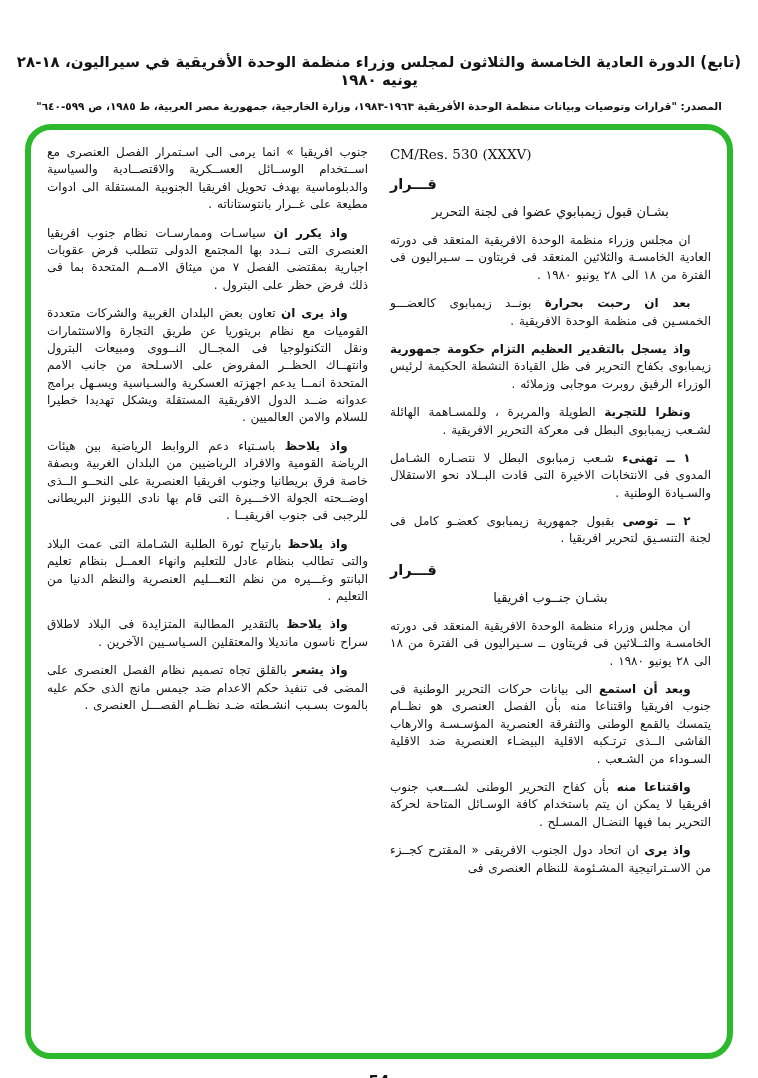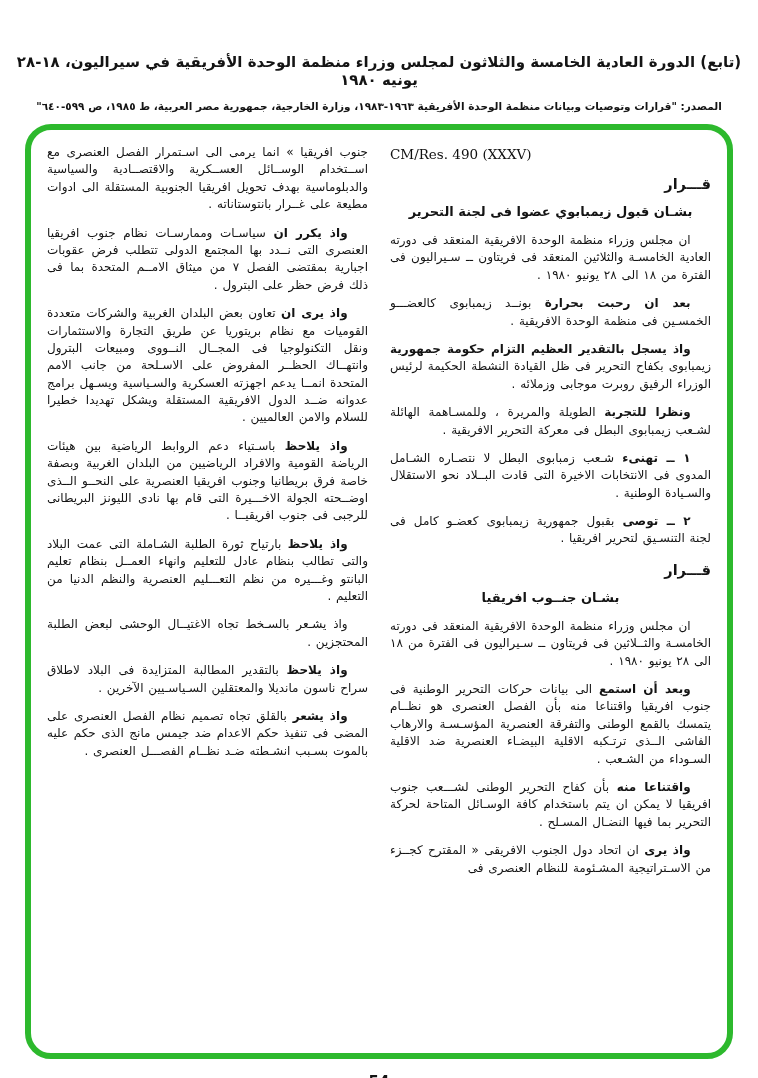--- a/index.html
+++ b/index.html
@@ -22,42 +22,42 @@
     font-size:12px; line-height:1.45; text-align:justify; text-align-last:auto;
     margin:0 0 11px 0; text-indent:1.7em; word-spacing:1px;
   }
   p.para.no-indent{ text-indent:0; }
   p.para b.lead{ font-weight:bold; }
   .res-ref{
     direction:ltr; text-align:left; font-family:"DejaVu Serif", serif;
     font-size:13.5px; margin:2px 0 14px 0; color:#101010;
   }
   .res-ref.second{ margin-top:16px; }
-  .res-heading{ text-align:right; font-size:14.5px; font-weight:bold; margin:14px 0 12px 0; }
-  .res-subtitle{ text-align:center; font-size:13px; font-weight:bold; margin:0 0 13px 0; }
+  .res-heading{ text-align:left; font-size:14.5px; font-weight:bold; margin:14px 0 12px 0; }
+  .res-subtitle{ text-align:center; font-size:13px; font-weight:normal; margin:0 0 13px 0; }
   .page-number{
     position:absolute; left:0; right:0; top:1044px; text-align:center;
     font-size:15px; font-weight:bold;
   }
 </style>
 </head>
 <body>
 
 <div class="page">
 
   <header class="doc-header">
     <div class="header-line1">(تابع) الدورة العادية الخامسة والثلاثون لمجلس وزراء منظمة الوحدة الأفريقية في سيراليون، ١٨-٢٨ يونيه ١٩٨٠</div>
     <div class="header-line2">المصدر: "قرارات وتوصيات وبيانات منظمة الوحدة الأفريقية ١٩٦٣-١٩٨٣، وزارة الخارجية، جمهورية مصر العربية، ط ١٩٨٥، ص ٥٩٩-٦٤٠"</div>
   </header>
 
   <div class="frame">
     <div class="columns">
 
       <section class="col">
-        <div class="res-ref">CM/Res. 490 (XXXV)</div>
+        <div class="res-ref">CM/Res. 530 (XXXV)</div>
         <h3 class="res-heading">قـــرار</h3>
         <h4 class="res-subtitle">بشـان قبول زيمبابوي عضوا فى لجنة التحرير</h4>
 
         <p class="para"><b class="lead"></b><span>ان مجلس وزراء منظمة الوحدة الافريقية المنعقد فى دورته العادية الخامسـة والثلاثين المنعقد فى فريتاون ــ سـيراليون فى الفترة من ١٨ الى ٢٨ يونيو ١٩٨٠ .</span></p>
         <p class="para"><b class="lead">بعد ان رحبت بحرارة</b><span> بونــد زيمبابوى كالعضـــو الخمسـين فى منظمة الوحدة الافريقية .</span></p>
         <p class="para"><b class="lead">واذ يسجل بالتقدير العظيم التزام حكومة جمهورية</b><span> زيمبابوى بكفاح التحرير فى ظل القيادة النشطة الحكيمة لرئيس الوزراء الرفيق روبرت موجابى وزملائه .</span></p>
         <p class="para"><b class="lead">ونظرا للتجربة</b><span> الطويلة والمريرة ، وللمسـاهمة الهائلة لشـعب زيمبابوى البطل فى معركة التحرير الافريقية .</span></p>
         <p class="para"><b class="lead">١ ــ تهنىء</b><span> شـعب زمبابوى البطل لا نتصـاره الشـامل المدوى فى الانتخابات الاخيرة التى قادت البــلاد نحو الاستقلال والسـيادة الوطنية .</span></p>
         <p class="para"><b class="lead">٢ ــ توصى</b><span> بقبول جمهورية زيمبابوى كعضـو كامل فى لجنة التنسـيق لتحرير افريقيا .</span></p>
 
@@ -69,21 +69,20 @@
         <p class="para"><b class="lead">واقتناعا منه</b><span> بأن كفاح التحرير الوطنى لشـــعب جنوب افريقيا لا يمكن ان يتم باستخدام كافة الوسـائل المتاحة لحركة التحرير بما فيها النضـال المسـلح .</span></p>
         <p class="para"><b class="lead">واذ يرى</b><span> ان اتحاد دول الجنوب الافريقى « المقترح كجــزء من الاسـتراتيجية المشـئومة للنظام العنصرى فى</span></p>
       </section>
 
       <section class="col">
         <p class="para no-indent"><b class="lead"></b><span>جنوب افريقيا » انما يرمى الى اسـتمرار الفصل العنصرى مع اســتخدام الوســائل العســكرية والاقتصــادية والسياسية والدبلوماسية بهدف تحويل افريقيا الجنوبية المستقلة الى ادوات مطيعة على غــرار بانتوستاناته .</span></p>
         <p class="para"><b class="lead">واذ يكرر ان</b><span> سياسـات وممارسـات نظام جنوب افريقيا العنصرى التى نــدد بها المجتمع الدولى تتطلب فرض عقوبات اجبارية بمقتضى الفصل ٧ من ميثاق الامــم المتحدة بما فى ذلك فرض حظر على البترول .</span></p>
         <p class="para"><b class="lead">واذ يرى ان</b><span> تعاون بعض البلدان الغربية والشركات متعددة القوميات مع نظام بريتوريا عن طريق التجارة والاستثمارات ونقل التكنولوجيا فى المجــال النــووى ومبيعات البترول وانتهــاك الحظــر المفروض على الاسـلحة من جانب الامم المتحدة انمــا يدعم اجهزته العسكرية والسـياسية ويسـهل برامج عدوانه ضــد الدول الافريقية المستقلة ويشكل تهديدا خطيرا للسلام والامن العالميين .</span></p>
         <p class="para"><b class="lead">واذ يلاحظ</b><span> باسـتياء دعم الروابط الرياضية بين هيئات الرياضة القومية والافراد الرياضيين من البلدان الغربية وبصفة خاصة فرق بريطانيا وجنوب افريقيا العنصرية على النحــو الــذى اوضــحته الجولة الاخـــيرة التى قام بها نادى الليونز البريطانى للرجبى فى جنوب افريقيــا .</span></p>
         <p class="para"><b class="lead">واذ يلاحظ</b><span> بارتياح ثورة الطلبة الشـاملة التى عمت البلاد والتى تطالب بنظام عادل للتعليم وانهاء العمــل بنظام تعليم البانتو وغـــيره من نظم التعـــليم العنصرية والنظم الدنيا من التعليم .</span></p>
-        <p class="para"><b class="lead"></b><span>واذ يشـعر بالسـخط تجاه الاغتيــال الوحشى لبعض الطلبة المحتجزين .</span></p>
         <p class="para"><b class="lead">واذ يلاحظ</b><span> بالتقدير المطالبة المتزايدة فى البلاد لاطلاق سراح ناسون مانديلا والمعتقلين السـياسـيين الآخرين .</span></p>
         <p class="para"><b class="lead">واذ يشعر</b><span> بالقلق تجاه تصميم نظام الفصل العنصرى على المضى فى تنفيذ حكم الاعدام ضد جيمس مانج الذى حكم عليه بالموت بسـبب انشـطته ضـد نظــام الفصـــل العنصرى .</span></p>
       </section>
 
     </div>
   </div>
 
   <div class="page-number">54</div>
 </div>
 

